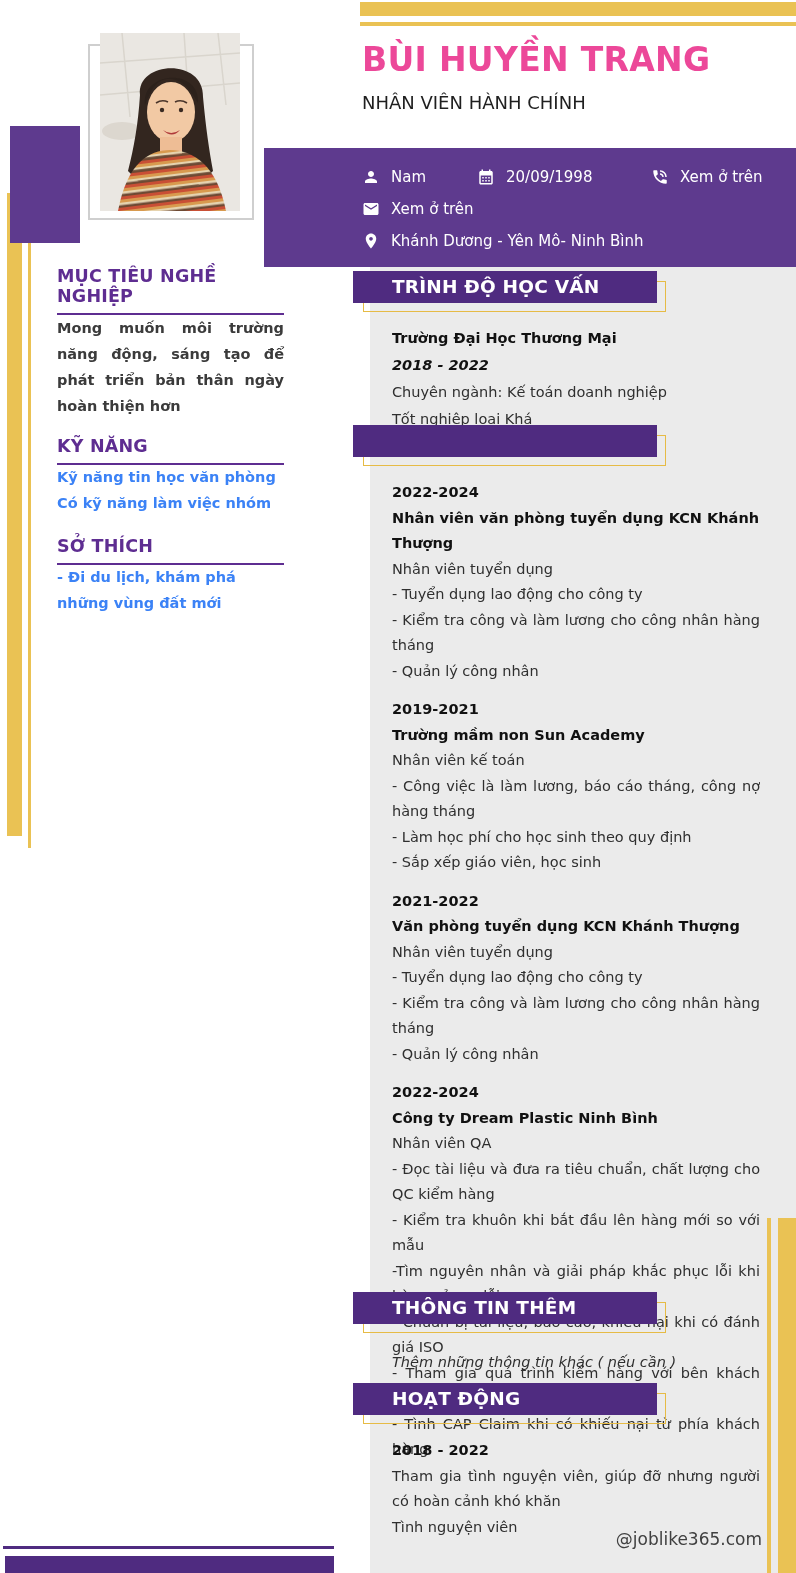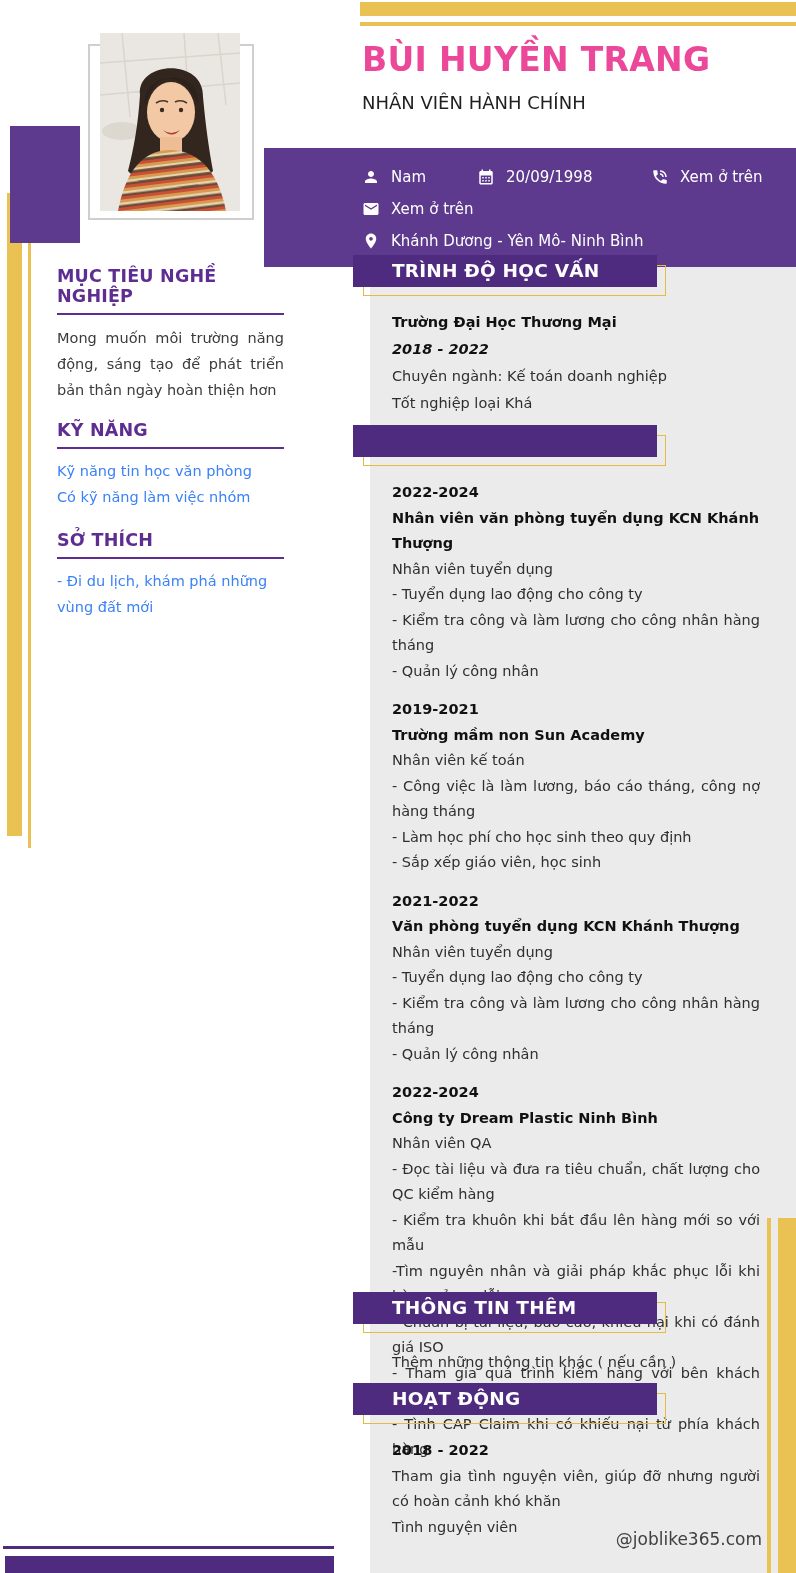--- a/index.html
+++ b/index.html
@@ -36,46 +36,46 @@
   .ii-phone{left:387px;top:18px;}
   .ii-email{left:98px;top:50px;}
   .ii-address{left:98px;top:82px;}
   
   .sidebar{position:absolute;left:57px;top:266px;width:227px;z-index:6;}
   .side-sec h2{
     margin:0;font-size:17.5px;font-weight:bold;color:#5e2d91;
     padding-bottom:7px;border-bottom:2.5px solid #5e2d91;letter-spacing:.2px;
   }
   .side-sec{margin-bottom:17px;}
-  .side-sec .body{margin-top:10px;font-size:14.5px;line-height:26px;color:#3b3b3b;}
+  .side-sec .body{font-size:14.5px;line-height:26px;color:#3b3b3b;font-weight:bold;}
   .just{text-align:justify;}
   .side-item{font-size:14.5px;line-height:25.5px;color:#3b82f6;}
   .mt2{margin-top:20px;}
   
   .main-col{position:absolute;left:353px;top:255px;width:423px;z-index:6;}
   .section{position:absolute;left:0;width:423px;}
   .sec-head{position:relative;height:42px;}
   .sec-outline{position:absolute;left:10px;top:10px;width:301px;height:29px;border:1.5px solid #e6bb45;}
   .sec-bar{
     position:absolute;left:0;top:0;width:304px;height:32px;background:#4f2b80;
     color:#fff;font-size:18.5px;font-weight:bold;line-height:32px;
     padding-left:39px;box-sizing:border-box;letter-spacing:.2px;white-space:nowrap;
   }
   .sec-body{margin:12px 16px 0 39px;font-size:14.5px;color:#2f2f2f;}
   .edu-body{line-height:27px;margin-top:12px;}
   .exp-body{margin-top:13px;}
   .b{font-weight:bold;color:#111;}
   .bi{font-weight:bold;font-style:italic;color:#111;}
   .job{margin-bottom:13px;line-height:25.5px;}
   .job .duty{text-align:justify;}
-  .sec-edu{top:0;}
+  .sec-edu{top:16px;}
   .sec-exp{top:170px;}
   .sec-add{top:1037px;}
   .sec-act{top:1128px;}
-  .add-text{margin-top:16px;line-height:25.5px;}
+  .add-text{margin-top:16px;line-height:25.5px;font-style:italic;}
   .act-body{margin-top:13px;line-height:25.5px;}
   .watermark{position:absolute;right:34px;top:1529px;z-index:6;font-size:17px;color:#404040;}
 </style>
 </head>
 <body>
 
 <div class="page">
 
   <div class="deco yellow deco-top-bar"></div>
   <div class="deco yellow deco-top-line"></div>

